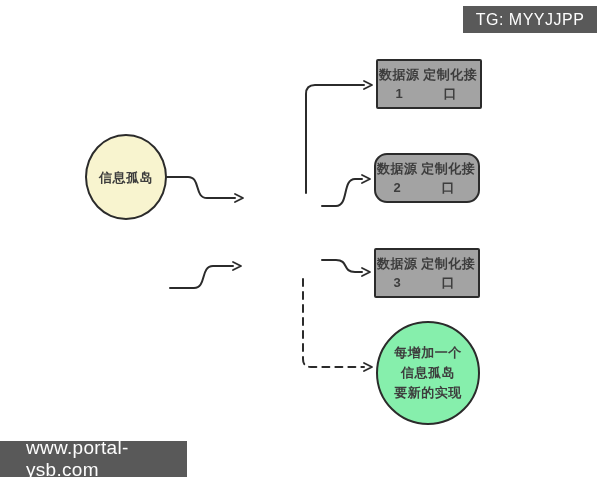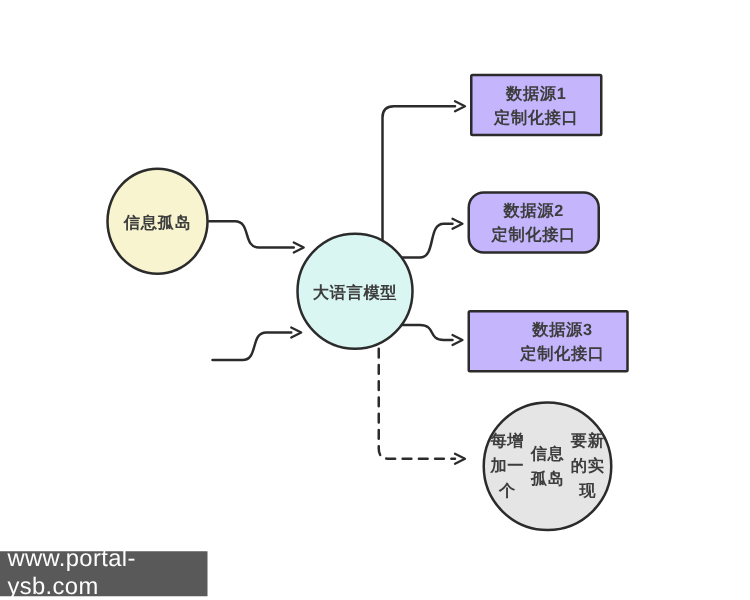--- a/index.html
+++ b/index.html
@@ -13,31 +13,31 @@
   .edge.dashed{stroke-dasharray:7 6;}
   .node{
     position:absolute;display:flex;align-items:center;justify-content:center;
     text-align:center;border:2px solid #2b2b2b;color:#3d3d3d;
     font-size:13px;font-weight:600;line-height:19px;letter-spacing:.5px;
   }
   .circle{border-radius:50%;}
   .node-info{left:85px;top:134px;width:78px;height:82px;background:#f8f4cf;text-align:center;}
   .node-legacy{left:88px;top:246px;width:76px;height:82px;background:#fbedf1;}
   .node-llm{left:237px;top:186px;width:90px;height:90px;background:#d9f6f2;}
-  .node-impl{left:386px;top:321px;width:100px;height:100px;background:#e5e5e5;flex-direction:row;line-height:20px;}
-  .box{border-radius:2px;background:#c4b5fd;width:102px;height:46px;flex-direction:column;align-items:center;}
+  .node-impl{left:376px;top:321px;width:100px;height:100px;background:#86efac;flex-direction:column;line-height:20px;}
+  .box{border-radius:2px;background:#a3a3a3;width:102px;height:46px;flex-direction:row;align-items:center;}
   .node-ds1{left:376px;top:59px;}
   .node-ds2{left:374px;top:153px;border-radius:13px;}
-  .node-ds3{left:374px;top:248px;padding-left:23px;}
+  .node-ds3{left:374px;top:248px;}
   .badge{
     position:absolute;background:#595959;color:#fdfdfd;display:flex;align-items:center;
     box-sizing:border-box;font-weight:400;
   }
   .badge-tg{left:463px;top:6px;width:134px;height:27px;font-size:16px;justify-content:center;letter-spacing:.5px;}
-  .badge-site{left:0px;top:441px;width:166px;height:36px;font-size:19px;padding-left:6px;letter-spacing:.3px;}
+  .badge-site{left:0px;top:441px;width:187px;height:36px;font-size:19px;padding-left:26px;letter-spacing:.3px;}
 </style>
 </head>
 <body>
 
 <div class="stage">
 
   <svg class="arrows" viewBox="0 0 600 480" xmlns="http://www.w3.org/2000/svg">
     <defs>
       <marker id="arrowhead" viewBox="0 0 12 12" refX="2" refY="6" markerWidth="12" markerHeight="12" markerUnits="userSpaceOnUse" orient="auto">
         <path d="M2,2 L10,6 L2,10" fill="none" stroke="#2b2b2b" stroke-width="1.8" stroke-linecap="round" stroke-linejoin="round"></path>
@@ -49,23 +49,20 @@
     <path class="edge" d="M322,206 L336,206 C349,206 342,179 355,179 L362,179" marker-end="url(#arrowhead)"></path>
     <path class="edge" d="M322,260 L336,260 C349,260 342,272 355,272 L362,272" marker-end="url(#arrowhead)"></path>
     <path class="edge dashed" d="M303,279 L303,359 Q303,367 311,367 L364,367" marker-end="url(#arrowhead)"></path>
   </svg>
 
   <div class="node circle node-info">
     <span>信息孤岛</span>
   </div>
 
 
-  <div class="node circle node-llm">
-    <span>大语言模型</span>
-  </div>
 
   <div class="node box node-ds1">
     <div>数据源1</div>
     <div>定制化接口</div>
   </div>
 
   <div class="node box node-ds2">
     <div>数据源2</div>
     <div>定制化接口</div>
   </div>
@@ -74,18 +71,21 @@
     <div>数据源3</div>
     <div>定制化接口</div>
   </div>
 
   <div class="node circle node-impl">
     <div>每增加一个</div>
     <div>信息孤岛</div>
     <div>要新的实现</div>
   </div>
 
+  <div class="badge badge-tg">
+    <span>TG: MYYJJPP</span>
+  </div>
 
   <div class="badge badge-site">
     <span>www.portal-ysb.com</span>
   </div>
 
 </div>
 
 </body></html>

